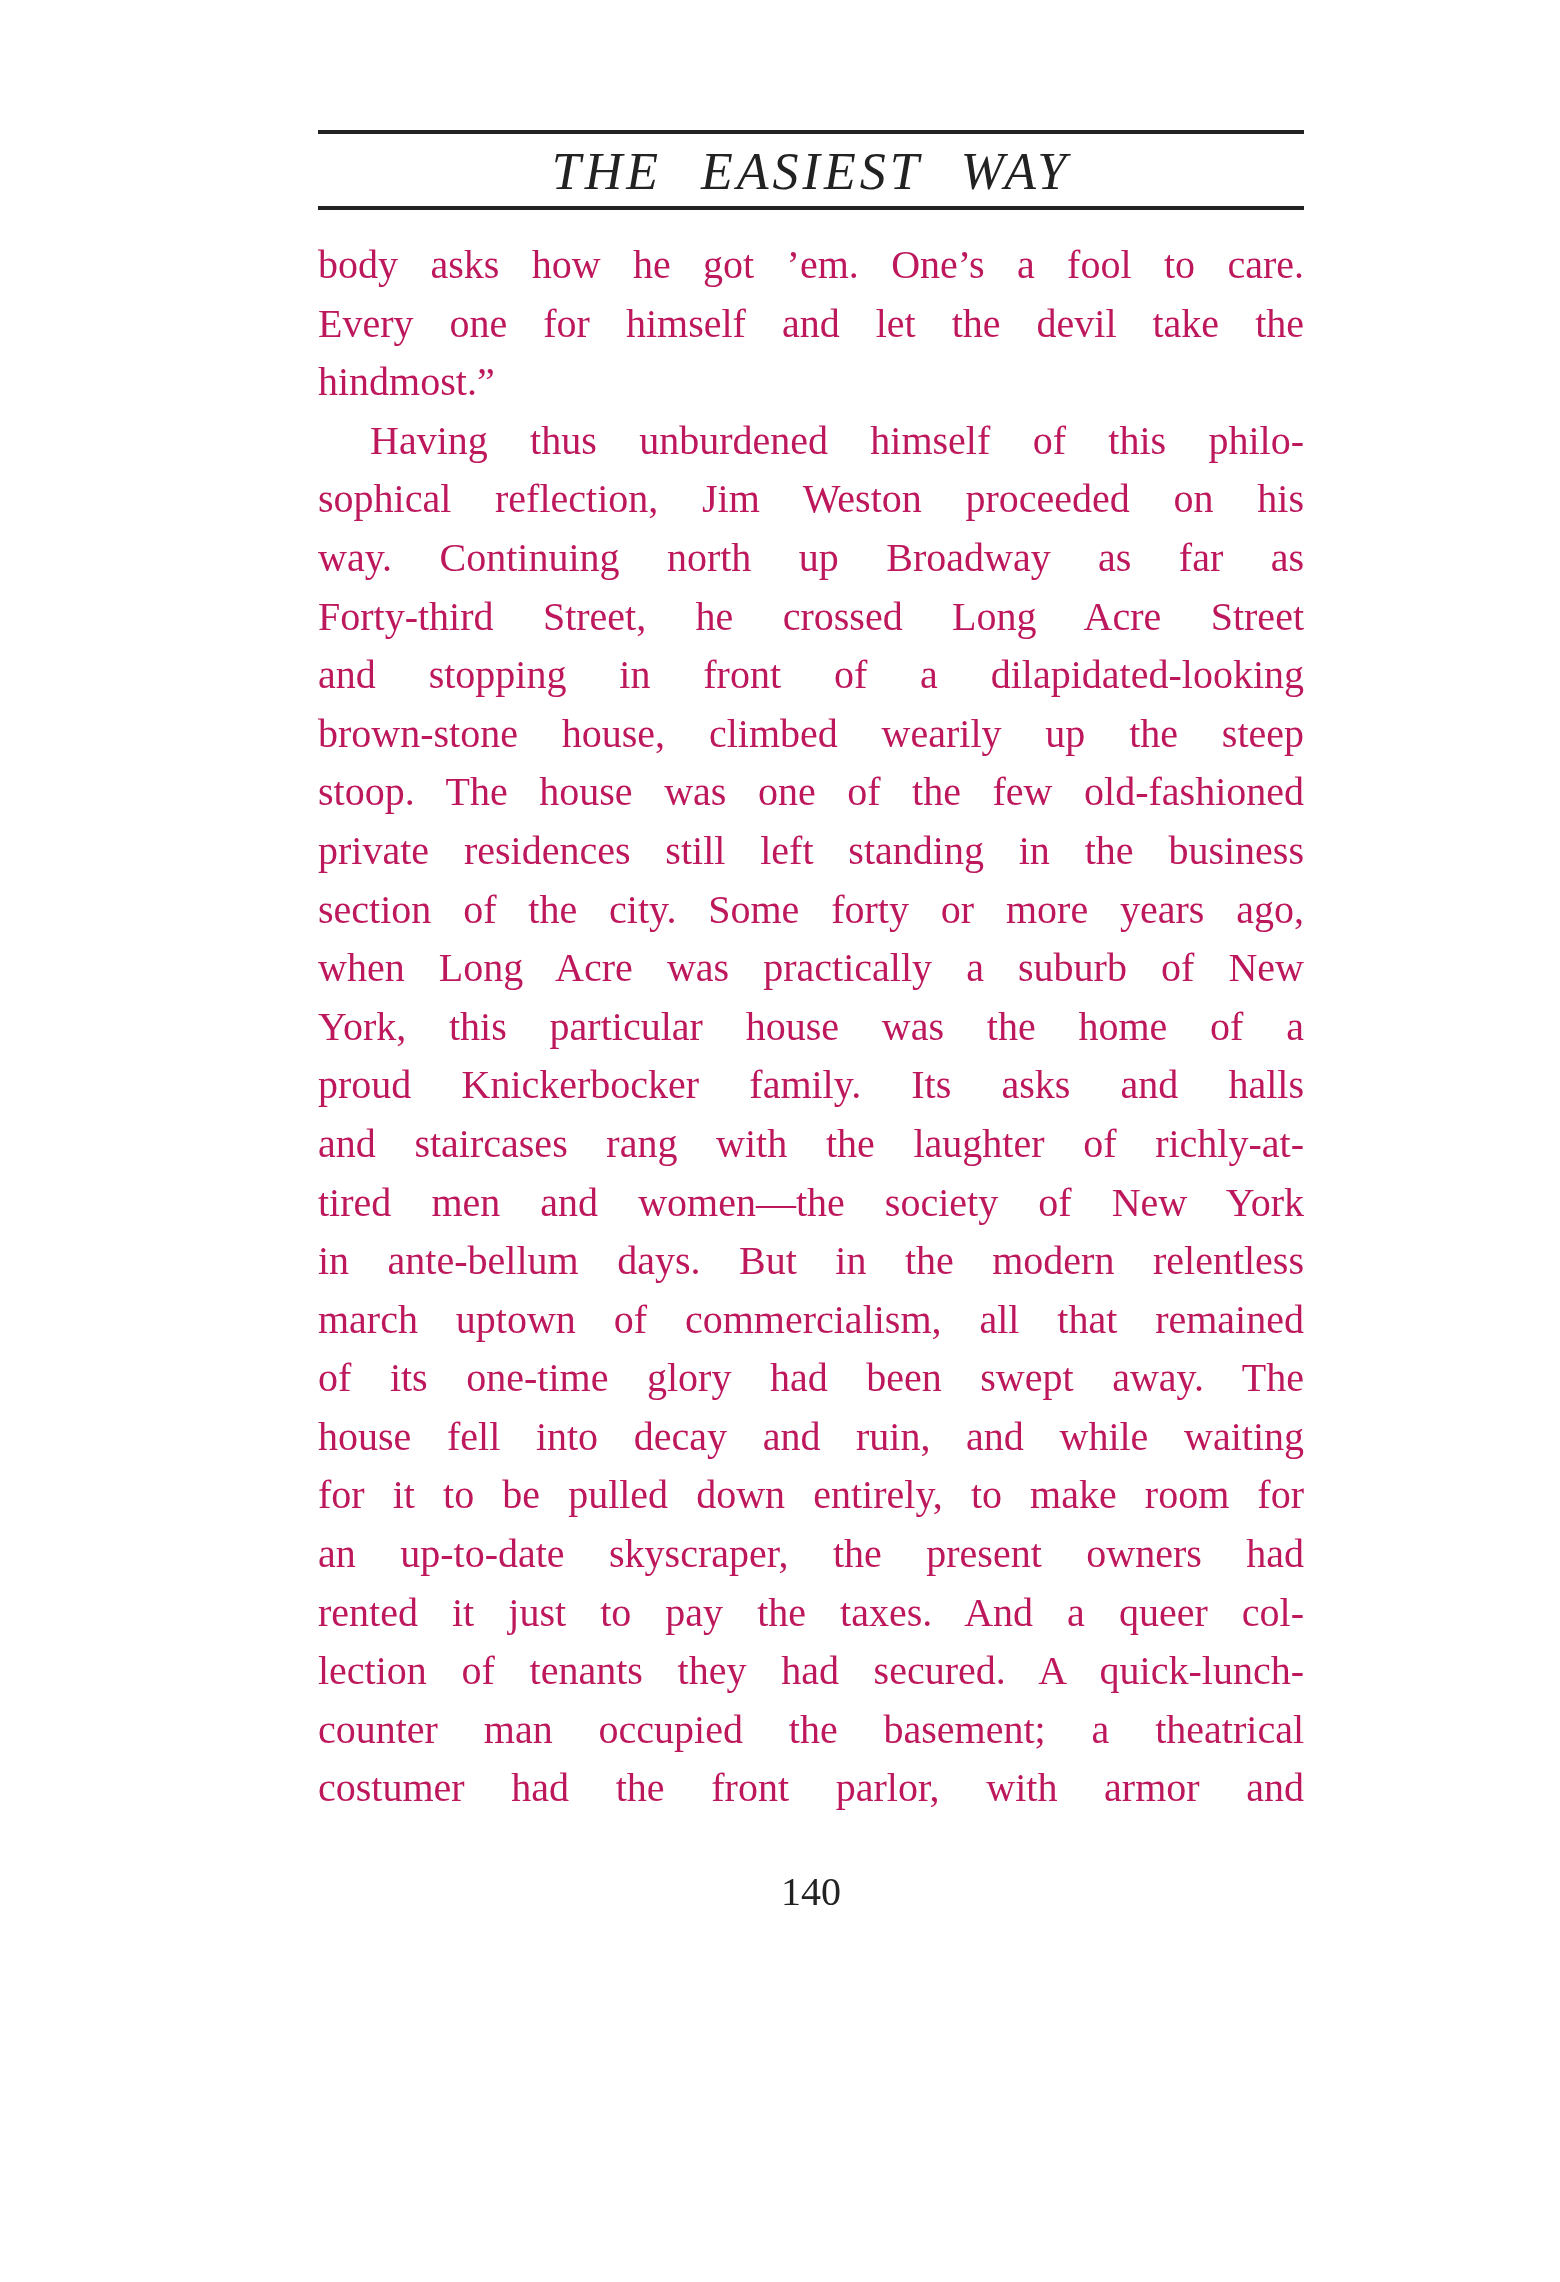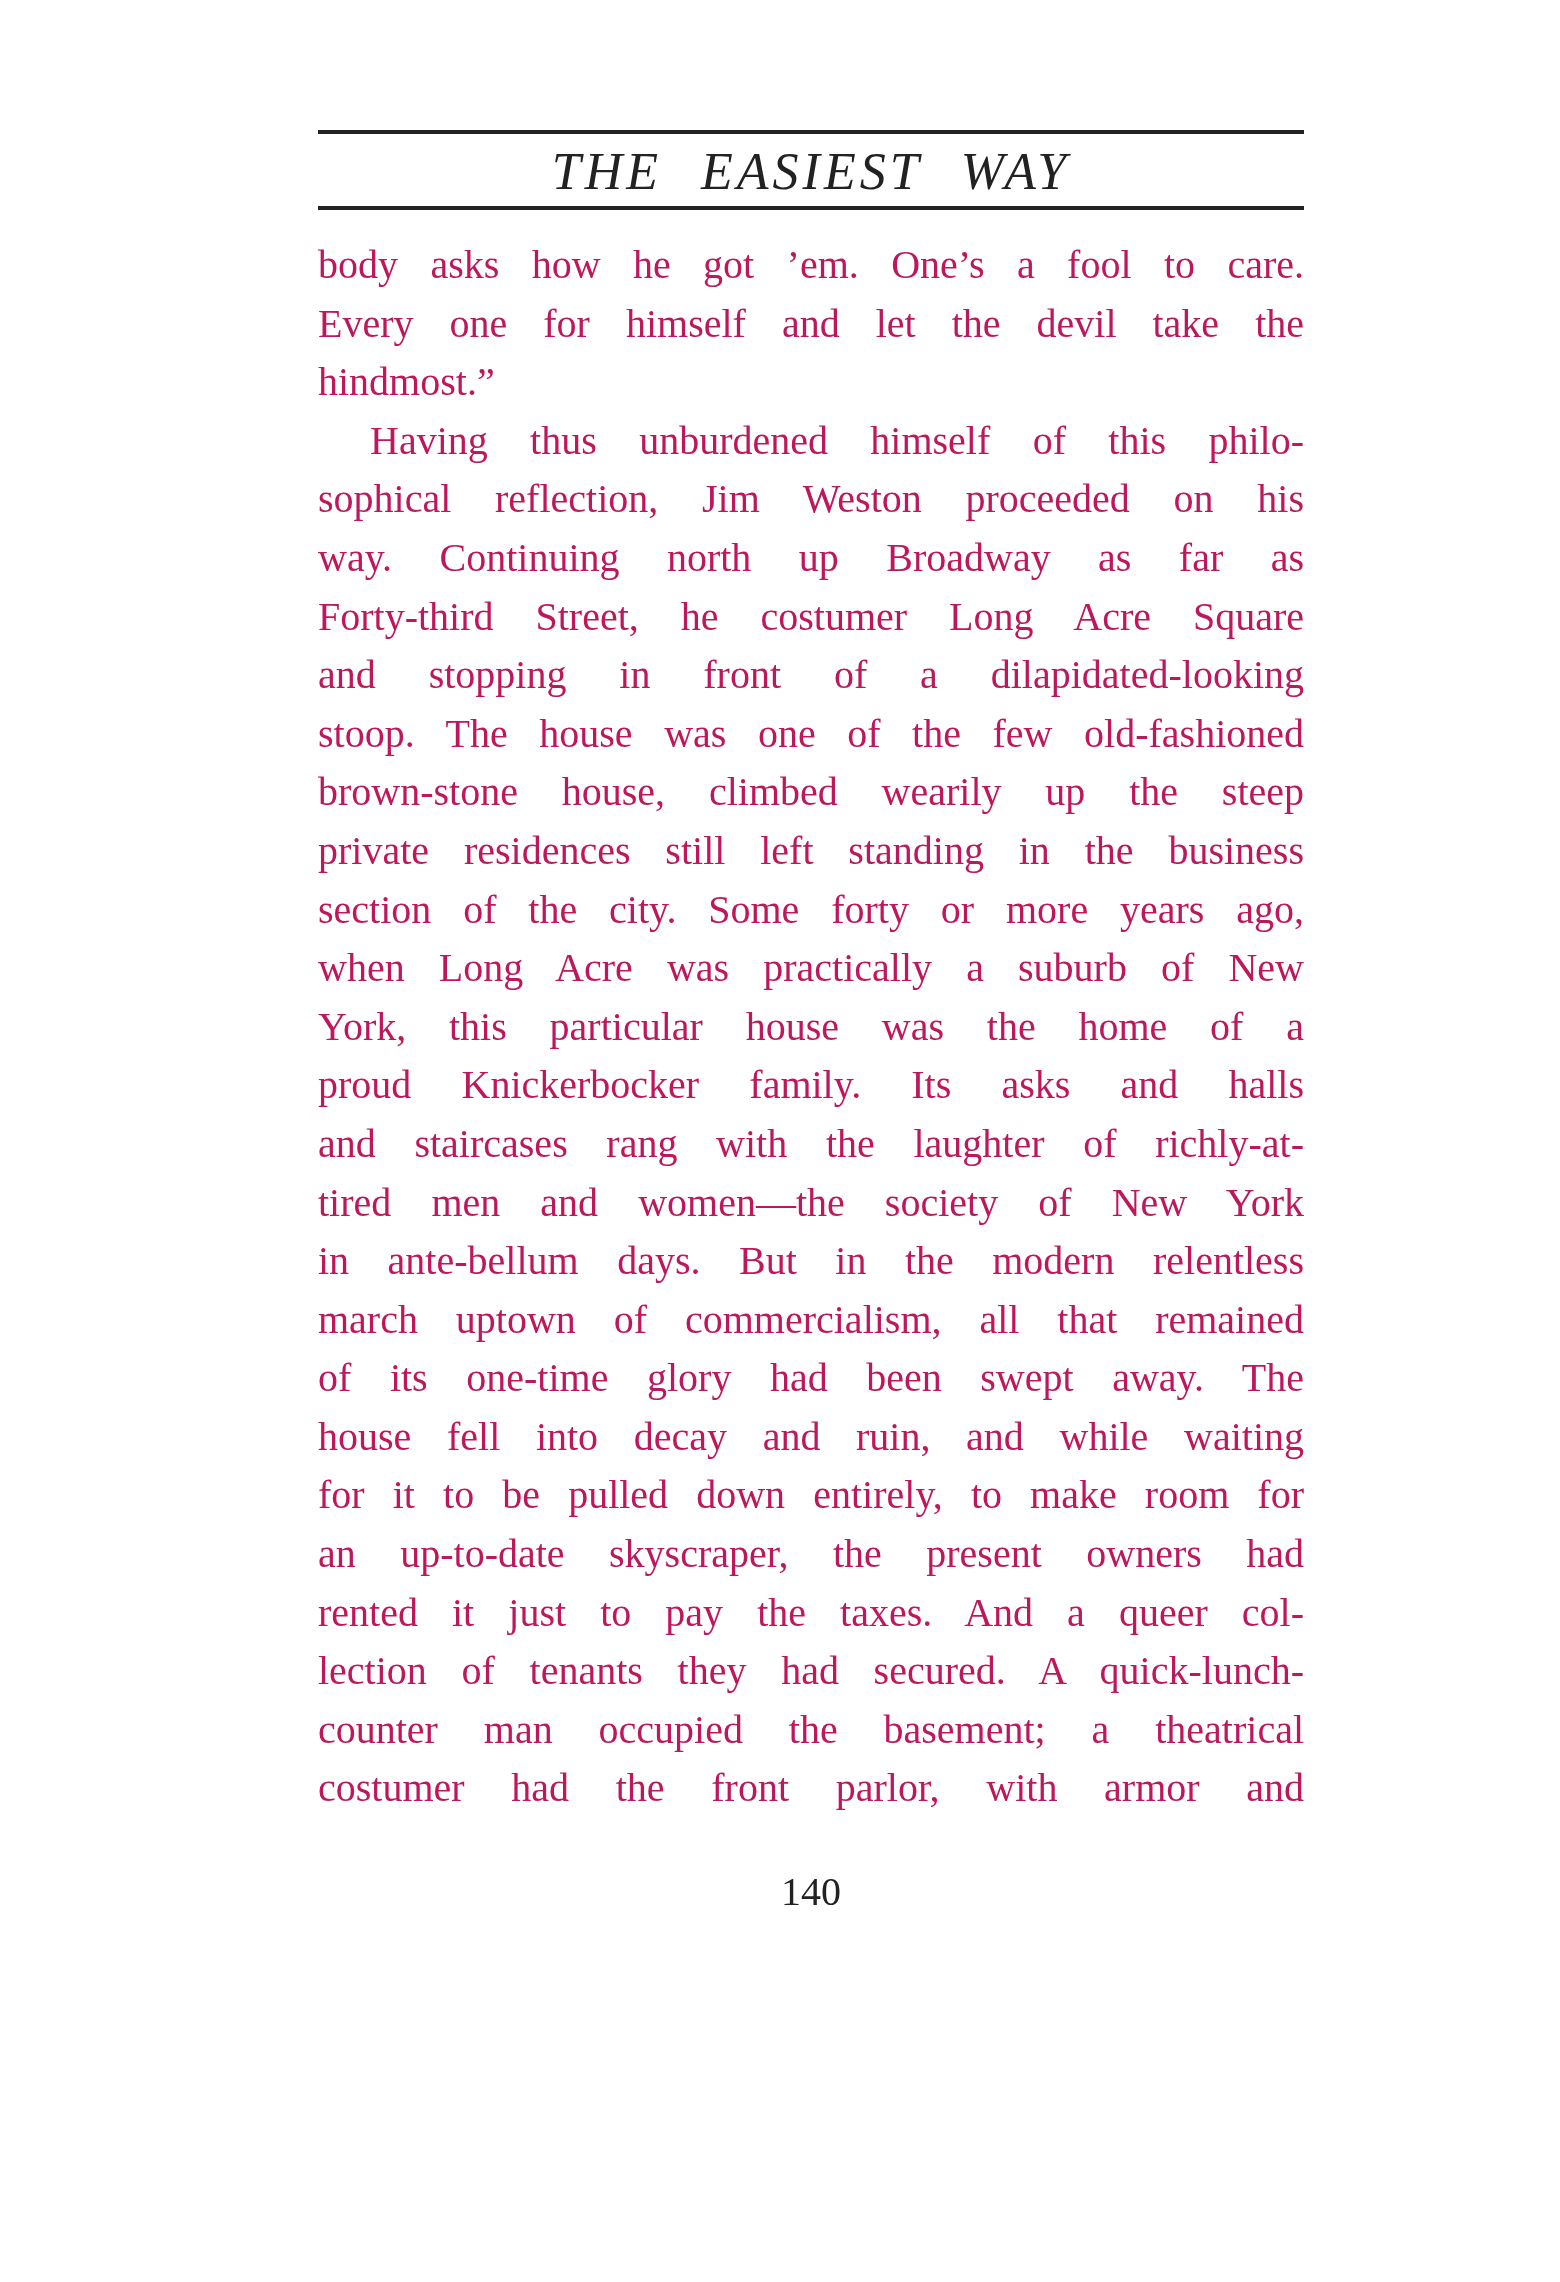--- a/index.html
+++ b/index.html
@@ -25,24 +25,24 @@
 
   <div class="body-text">
 
     <div class="line">body asks how he got ’em.  One’s a fool to care.</div>
     <div class="line">Every one for himself and let the devil take the</div>
     <div class="line last">hindmost.”</div>
 
     <div class="line indent">Having thus unburdened himself of this philo-</div>
     <div class="line">sophical reflection, Jim Weston proceeded on his</div>
     <div class="line">way.  Continuing north up Broadway as far as</div>
-    <div class="line">Forty-third Street, he costumer Long Acre Square</div>
+    <div class="line">Forty-third Street, he crossed Long Acre Street</div>
     <div class="line">and stopping in front of a dilapidated-looking</div>
+    <div class="line">brown-stone house, climbed wearily up the steep</div>
     <div class="line">stoop.  The house was one of the few old-fashioned</div>
-    <div class="line">brown-stone house, climbed wearily up the steep</div>
     <div class="line">private residences still left standing in the business</div>
     <div class="line">section of the city.  Some forty or more years ago,</div>
     <div class="line">when Long Acre was practically a suburb of New</div>
     <div class="line">York, this particular house was the home of a</div>
     <div class="line">proud Knickerbocker family.  Its asks and halls</div>
     <div class="line">and staircases rang with the laughter of richly-at-</div>
     <div class="line">tired men and women—the society of New York</div>
     <div class="line">in ante-bellum days.  But in the modern relentless</div>
     <div class="line">march uptown of commercialism, all that remained</div>
     <div class="line">of its one-time glory had been swept away.  The</div>

